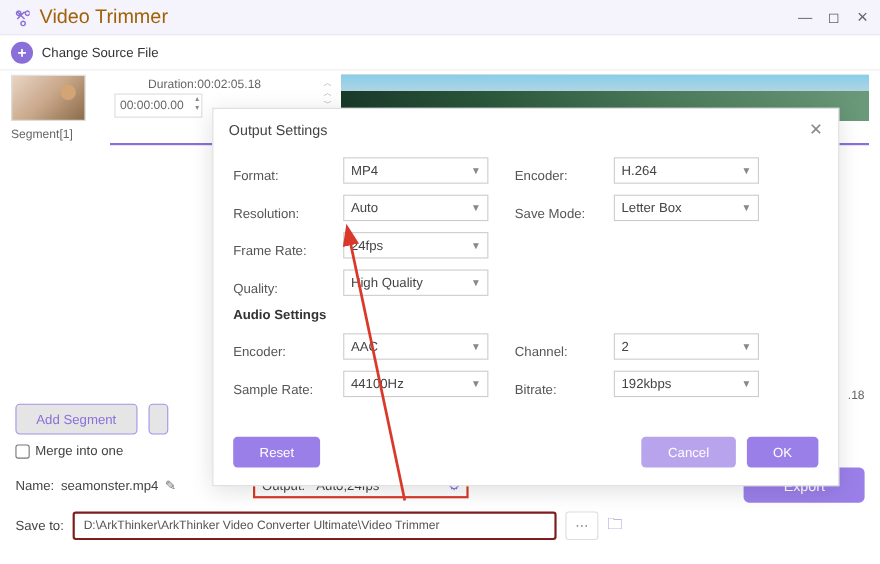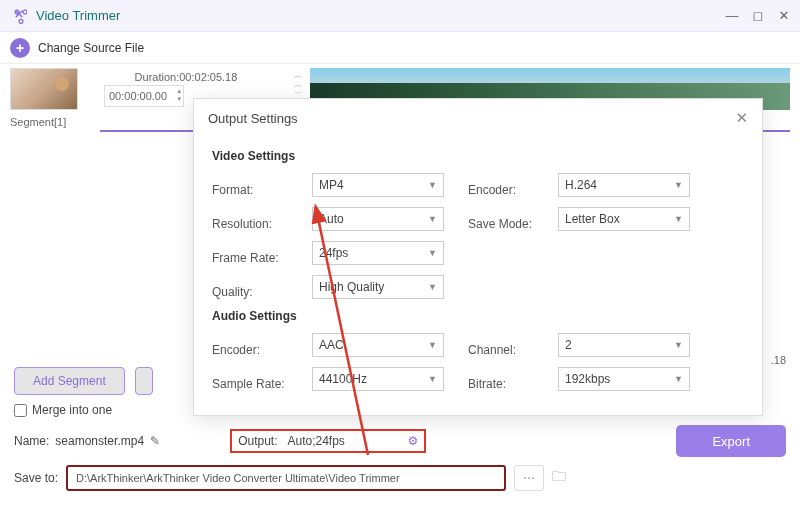--- a/index.html
+++ b/index.html
@@ -1,20 +1,20 @@
 <!DOCTYPE html>
 <html><head>
 <meta charset="utf-8">
 <style>
 *{box-sizing:border-box;margin:0;padding:0;font-family:-apple-system,BlinkMacSystemFont,"Segoe UI",Arial,sans-serif}
 body{background:#fff;width:800px;height:513px;overflow:hidden;position:relative;font-size:12px;color:#333}
 .titlebar{height:32px;background:#f5f3fb;display:flex;align-items:center;padding:0 10px;border-bottom:1px solid #e8e5f5}
 .logo{width:18px;height:18px;display:flex;align-items:center;justify-content:center;margin-right:8px}
 .logo svg{width:16px;height:16px}
-.title{font-size:13px;color:#0f766e}
+.title{font-size:18px;color:#a16207}
 .winctrl{margin-left:auto;display:flex;gap:14px}
 .winctrl span{width:12px;height:12px;display:flex;align-items:center;justify-content:center;color:#666;cursor:pointer;font-size:13px}
 .srcbar{height:32px;display:flex;align-items:center;padding:0 10px;border-bottom:1px solid #eee}
 .plus{width:20px;height:20px;border-radius:50%;background:#8b6fd9;color:#fff;display:flex;align-items:center;justify-content:center;font-size:14px;font-weight:bold;margin-right:8px}
 .stripA{height:50px;display:flex;align-items:center;gap:8px;padding:4px 10px}
 .thumb{width:68px;height:42px;background:linear-gradient(135deg,#e8d5c4 0%,#c9a78a 50%,#8b6b4a 100%);position:relative;border:1px solid #ddd}
 .thumb::after{content:"";position:absolute;right:8px;top:8px;width:14px;height:14px;border-radius:50%;background:#d4a574}
 .durblk{display:flex;flex-direction:column;align-items:center;gap:2px;font-size:11px;color:#666;min-width:200px}
 .spinwrap{display:flex;align-items:flex-end;gap:4px}
 .spin{width:80px;height:22px;border:1px solid #ddd;display:flex;align-items:center;padding:0 4px;font-size:11px;position:relative}
@@ -151,21 +151,20 @@
     <span class="foldericon">🗀</span>
   </div>
 </div>
 
 <div class="modal">
   <div class="mhead">
     <span>Output Settings</span>
     <span class="mclose">✕</span>
   </div>
   <div class="mbody">
-    <div class="sechead">Video Settings</div>
 
     <div class="frow">
       <span class="flabel">Format:</span>
       <div class="fsel">
           <span>MP4</span>
           <span class="caret">▼</span>
         </div>
       <span class="flabel2">Encoder:</span>
       <div class="fsel">
           <span>H.264</span>
@@ -222,20 +221,25 @@
       <div class="fsel">
           <span>44100Hz</span>
           <span class="caret">▼</span>
         </div>
       <span class="flabel2">Bitrate:</span>
       <div class="fsel">
           <span>192kbps</span>
           <span class="caret">▼</span>
         </div>
     </div>
+  </div>
+  <div class="mfoot">
+    <button class="mbtn reset">Reset</button>
+    <button class="mbtn cancel">Cancel</button>
+    <button class="mbtn ok">OK</button>
   </div>
 </div>
 
 <svg class="arrow-svg" width="800" height="513">
   <defs>
       <marker id="ah" markerWidth="10" markerHeight="10" refX="2" refY="3" orient="auto">
         <path d="M0,0 L0,6 L8,3 z" fill="#d9392a"></path>
       </marker>
     </defs>
   <line x1="368" y1="455" x2="318" y2="218" stroke="#d9392a" stroke-width="2.5" marker-end="url(#ah)"></line>

